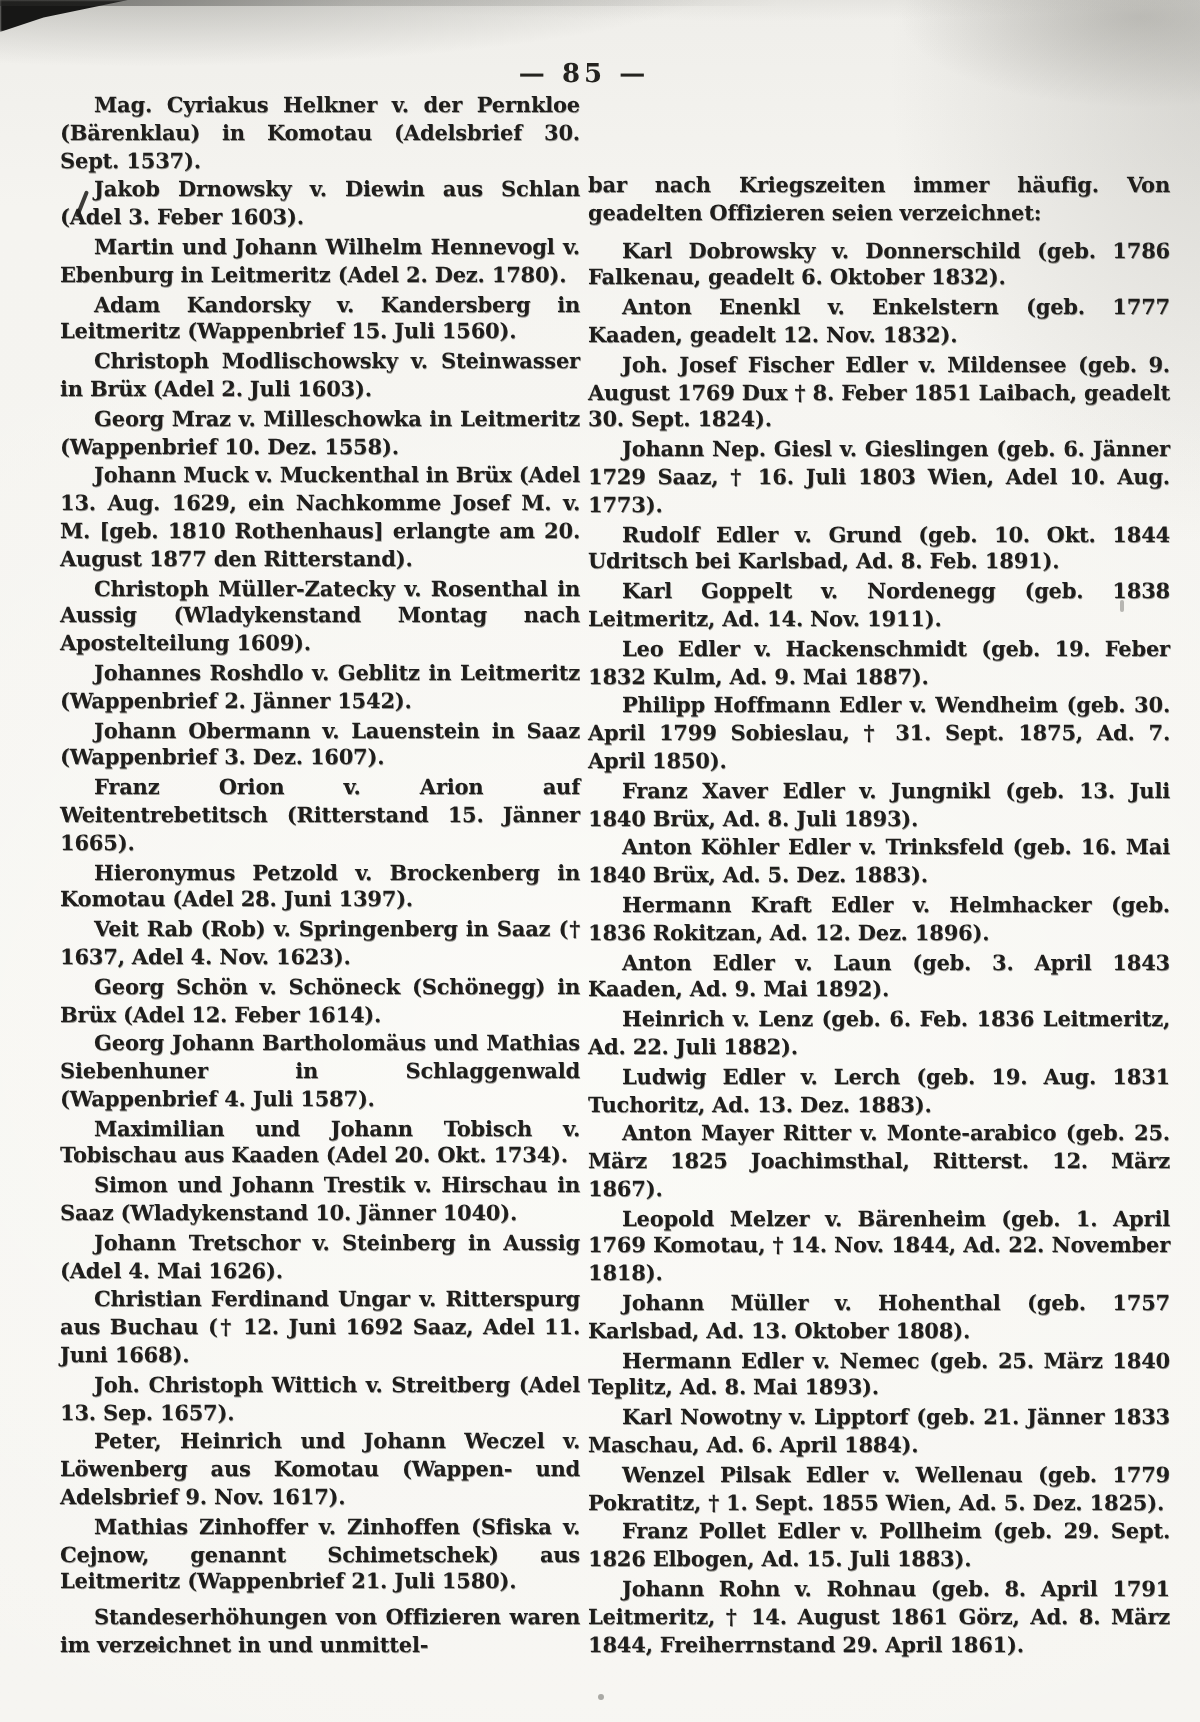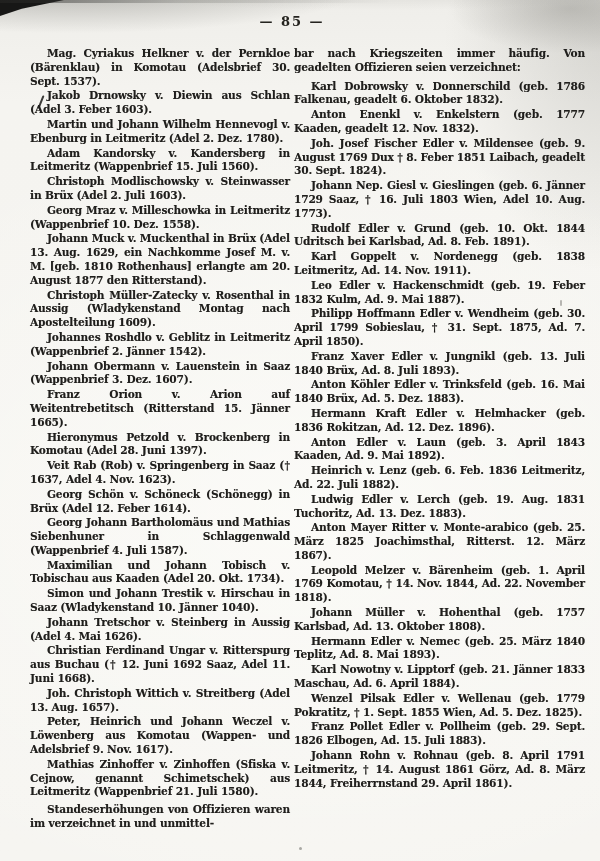--- a/index.html
+++ b/index.html
@@ -34,34 +34,34 @@
   }
   .penstroke {
     position:absolute; left:40px; top:95px; width:2px; height:14px;
     background:#3c3b38; transform:rotate(22deg); border-radius:1px;
   }
   .speck1 { position:absolute; left:76px; top:822px; width:4px; height:3px; background:#5a5955; border-radius:50%; opacity:.6; }
   .speck2 { position:absolute; left:299px; top:847px; width:3px; height:3px; background:#6a6964; border-radius:50%; opacity:.55; }
   .speck3 { position:absolute; left:560px; top:300px; width:2px; height:6px; background:#777671; border-radius:1px; opacity:.5; }
 
   .page-number {
-    position:absolute; top:14px; left:0; width:584px;
+    position:absolute; top:30px; left:0; width:584px;
     text-align:center;
     font-size:13px; font-weight:bold; letter-spacing:2px;
     color:#24231f;
   }
   .columns {
     position:absolute; top:47px; left:30px; right:15px; bottom:0;
     display:flex; gap:4px;
   }
   .col { font-size:10.5px; line-height:13.8px; font-weight:bold; text-align:justify;
          letter-spacing:-0.1px;
          text-shadow:0.25px 0.25px 0 rgba(35,33,28,.45); }
   .col-left  { width:260px; }
-  .col-right { flex:1; }
+  .col-right { flex:1;margin-top:40px; }
   .entry { margin:0 0 1px 0; text-indent:17px; }
   .intro  { margin:0 0 5px 0; text-indent:0; }
   .closing{ margin:4px 0 0 0; text-indent:17px; }
 </style>
 </head>
 <body>
 
 <div class="page">
 
   <div class="wedge"></div>
@@ -89,21 +89,21 @@
           <p class="entry">Johann Obermann v. Lauenstein in Saaz (Wappenbrief 3. Dez. 1607).</p>
           <p class="entry">Franz Orion v. Arion auf Weitentrebetitsch (Ritterstand 15. Jänner 1665).</p>
           <p class="entry">Hieronymus Petzold v. Brockenberg in Komotau (Adel 28. Juni 1397).</p>
           <p class="entry">Veit Rab (Rob) v. Springenberg in Saaz († 1637, Adel 4. Nov. 1623).</p>
           <p class="entry">Georg Schön v. Schöneck (Schönegg) in Brüx (Adel 12. Feber 1614).</p>
           <p class="entry">Georg Johann Bartholomäus und Mathias Siebenhuner in Schlaggenwald (Wappenbrief 4. Juli 1587).</p>
           <p class="entry">Maximilian und Johann Tobisch v. Tobischau aus Kaaden (Adel 20. Okt. 1734).</p>
           <p class="entry">Simon und Johann Trestik v. Hirschau in Saaz (Wladykenstand 10. Jänner 1040).</p>
           <p class="entry">Johann Tretschor v. Steinberg in Aussig (Adel 4. Mai 1626).</p>
           <p class="entry">Christian Ferdinand Ungar v. Ritterspurg aus Buchau († 12. Juni 1692 Saaz, Adel 11. Juni 1668).</p>
-          <p class="entry">Joh. Christoph Wittich v. Streitberg (Adel 13. Aug. 1657).</p>
+          <p class="entry">Joh. Christoph Wittich v. Streitberg (Adel 13. Sep. 1657).</p>
           <p class="entry">Peter, Heinrich und Johann Weczel v. Löwenberg aus Komotau (Wappen- und Adelsbrief 9. Nov. 1617).</p>
           <p class="entry">Mathias Zinhoffer v. Zinhoffen (Sfiska v. Cejnow, genannt Schimetschek) aus Leitmeritz (Wappenbrief 21. Juli 1580).</p>
         </div>
       <p class="closing">Standeserhöhungen von Offizieren waren im verzeichnet in und unmittel-</p>
     </div>
 
     <div class="col col-right">
       <p class="intro">bar nach Kriegszeiten immer häufig. Von geadelten Offizieren seien verzeichnet:</p>
       <div>
           <p class="entry">Karl Dobrowsky v. Donnerschild (geb. 1786 Falkenau, geadelt 6. Oktober 1832).</p>

